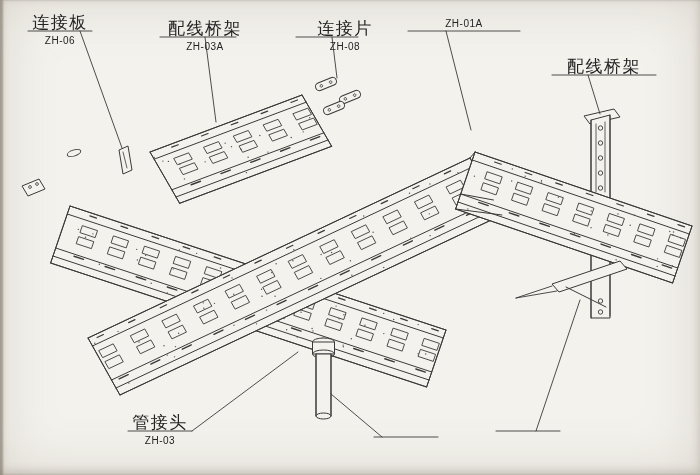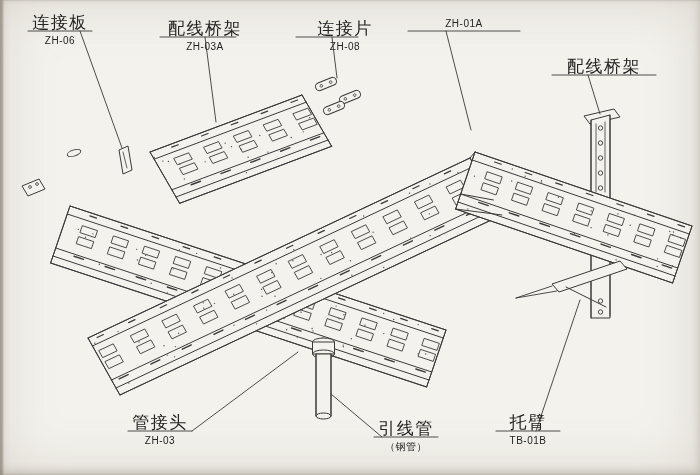--- a/index.html
+++ b/index.html
@@ -423,22 +423,14 @@
 
   <div class="label" style="left:552px;top:58px;width:104px;">
     <div class="nm">配线桥架</div>
   </div>
 
   <div class="label" style="left:128px;top:414px;width:64px;">
     <div class="nm">管接头</div>
     <div class="cd">ZH-03</div>
   </div>
 
-  <div class="label" style="left:374px;top:420px;width:64px;">
-    <div class="nm">引线管</div>
-    <div class="cd">（钢管）</div>
-  </div>
-
-  <div class="label" style="left:496px;top:414px;width:64px;">
-    <div class="nm">托臂</div>
-    <div class="cd">TB-01B</div>
-  </div>
+
 </div>
 
 </body></html>

